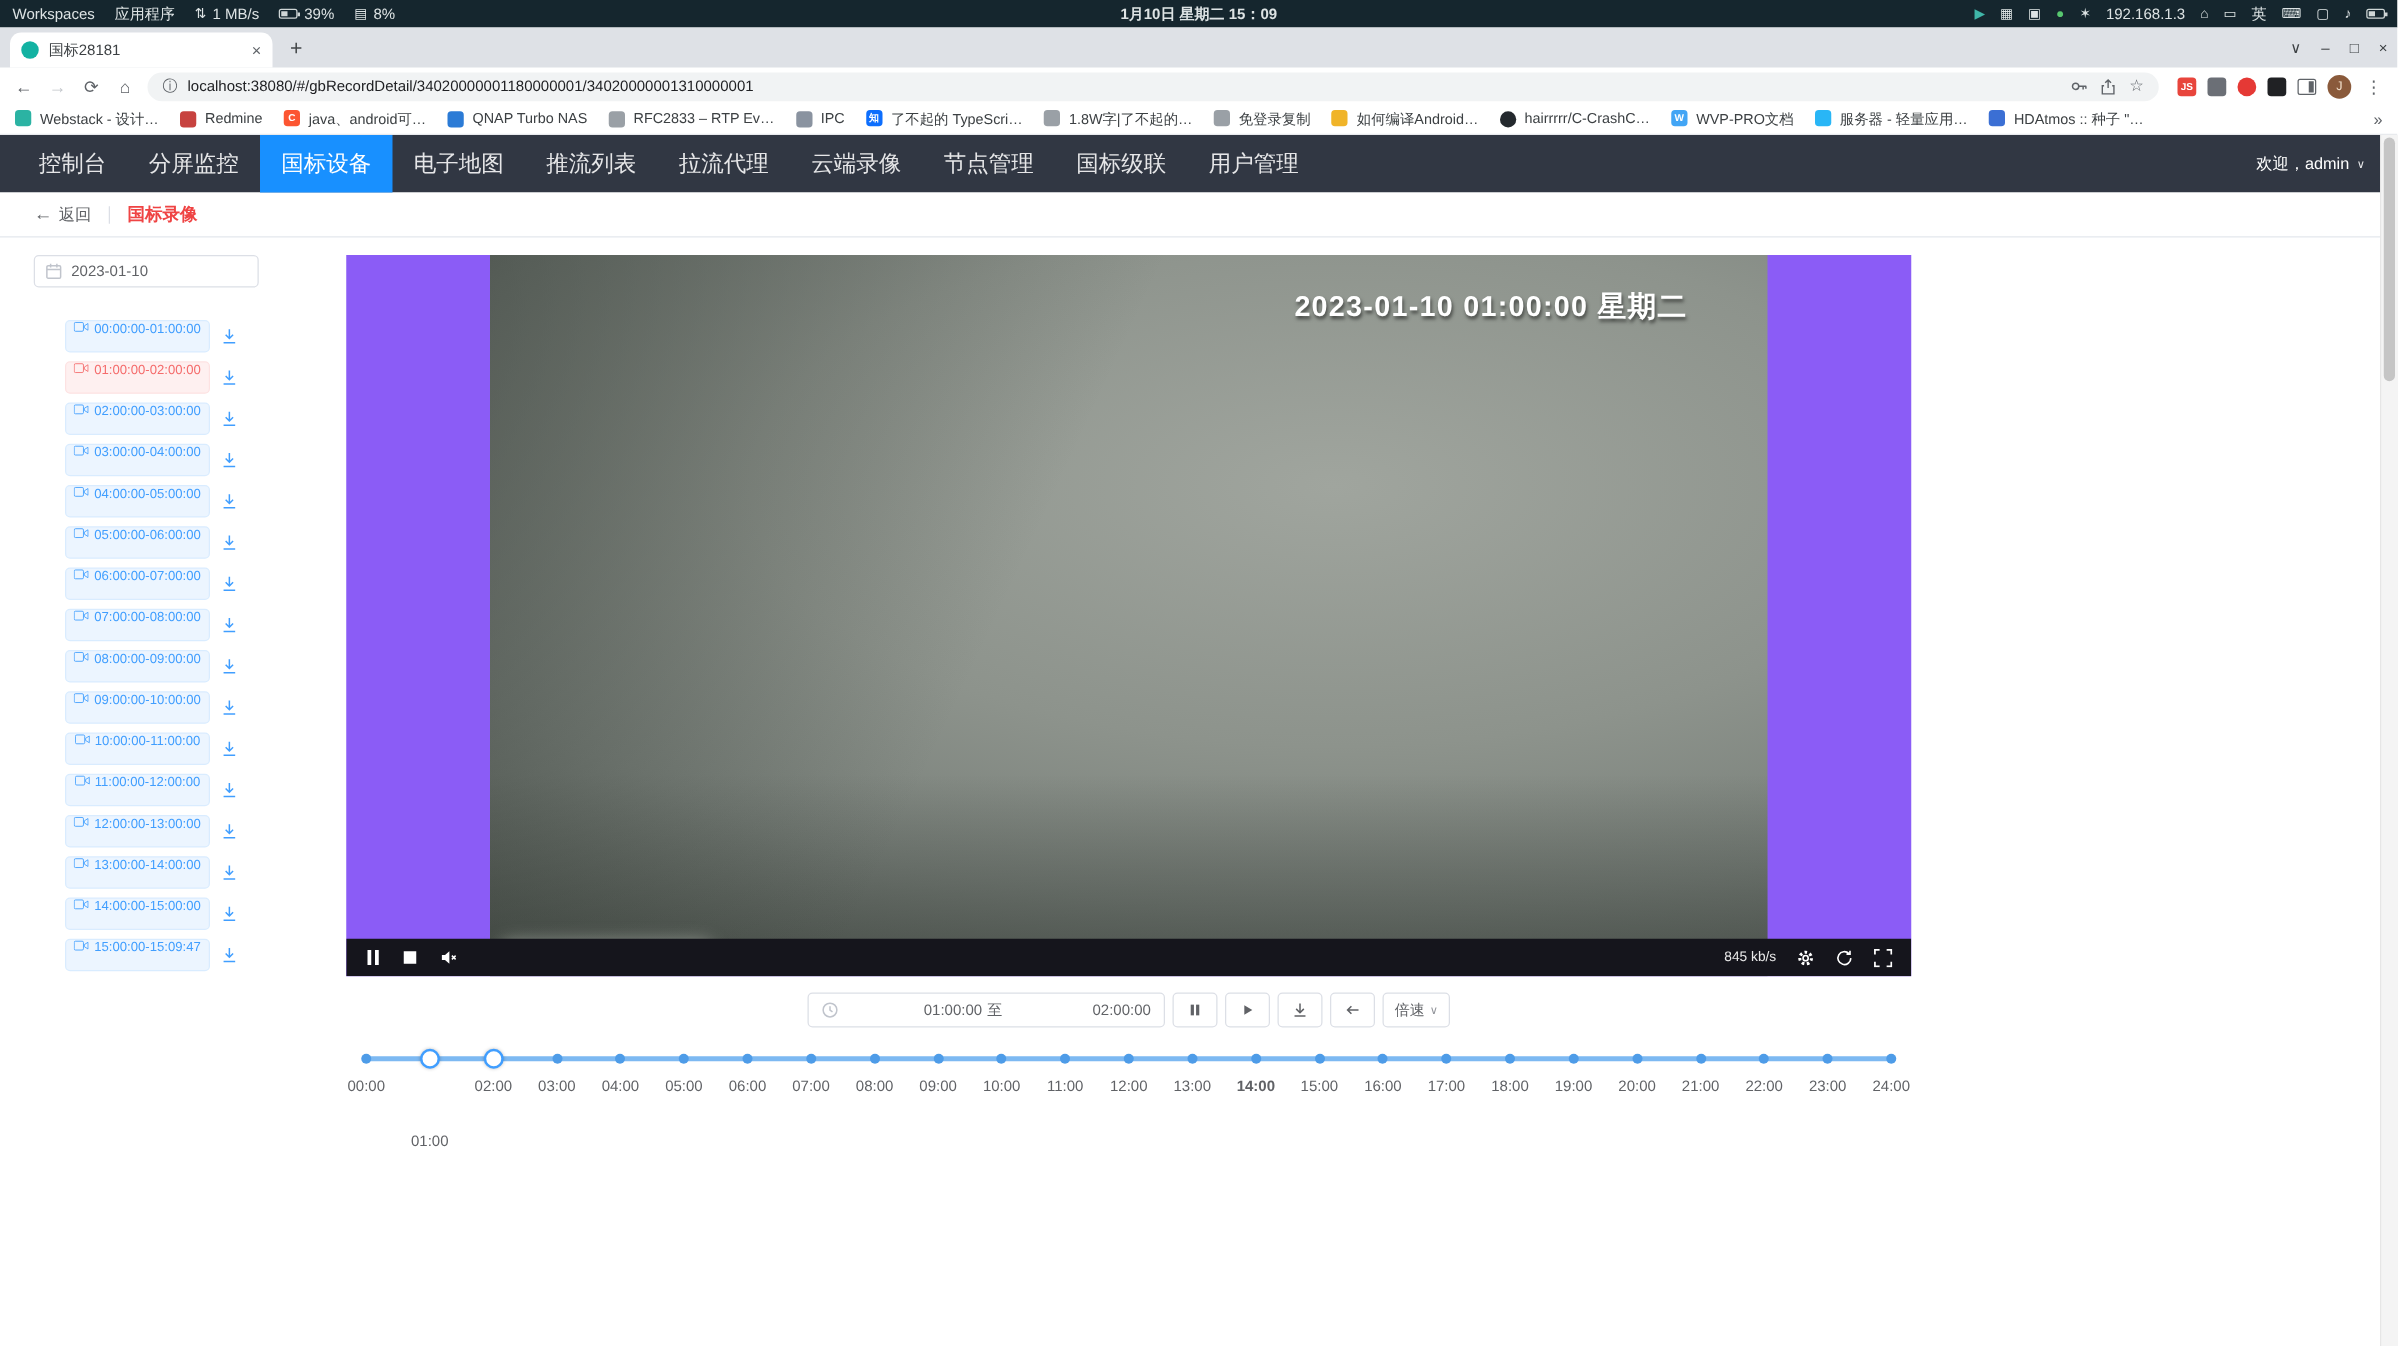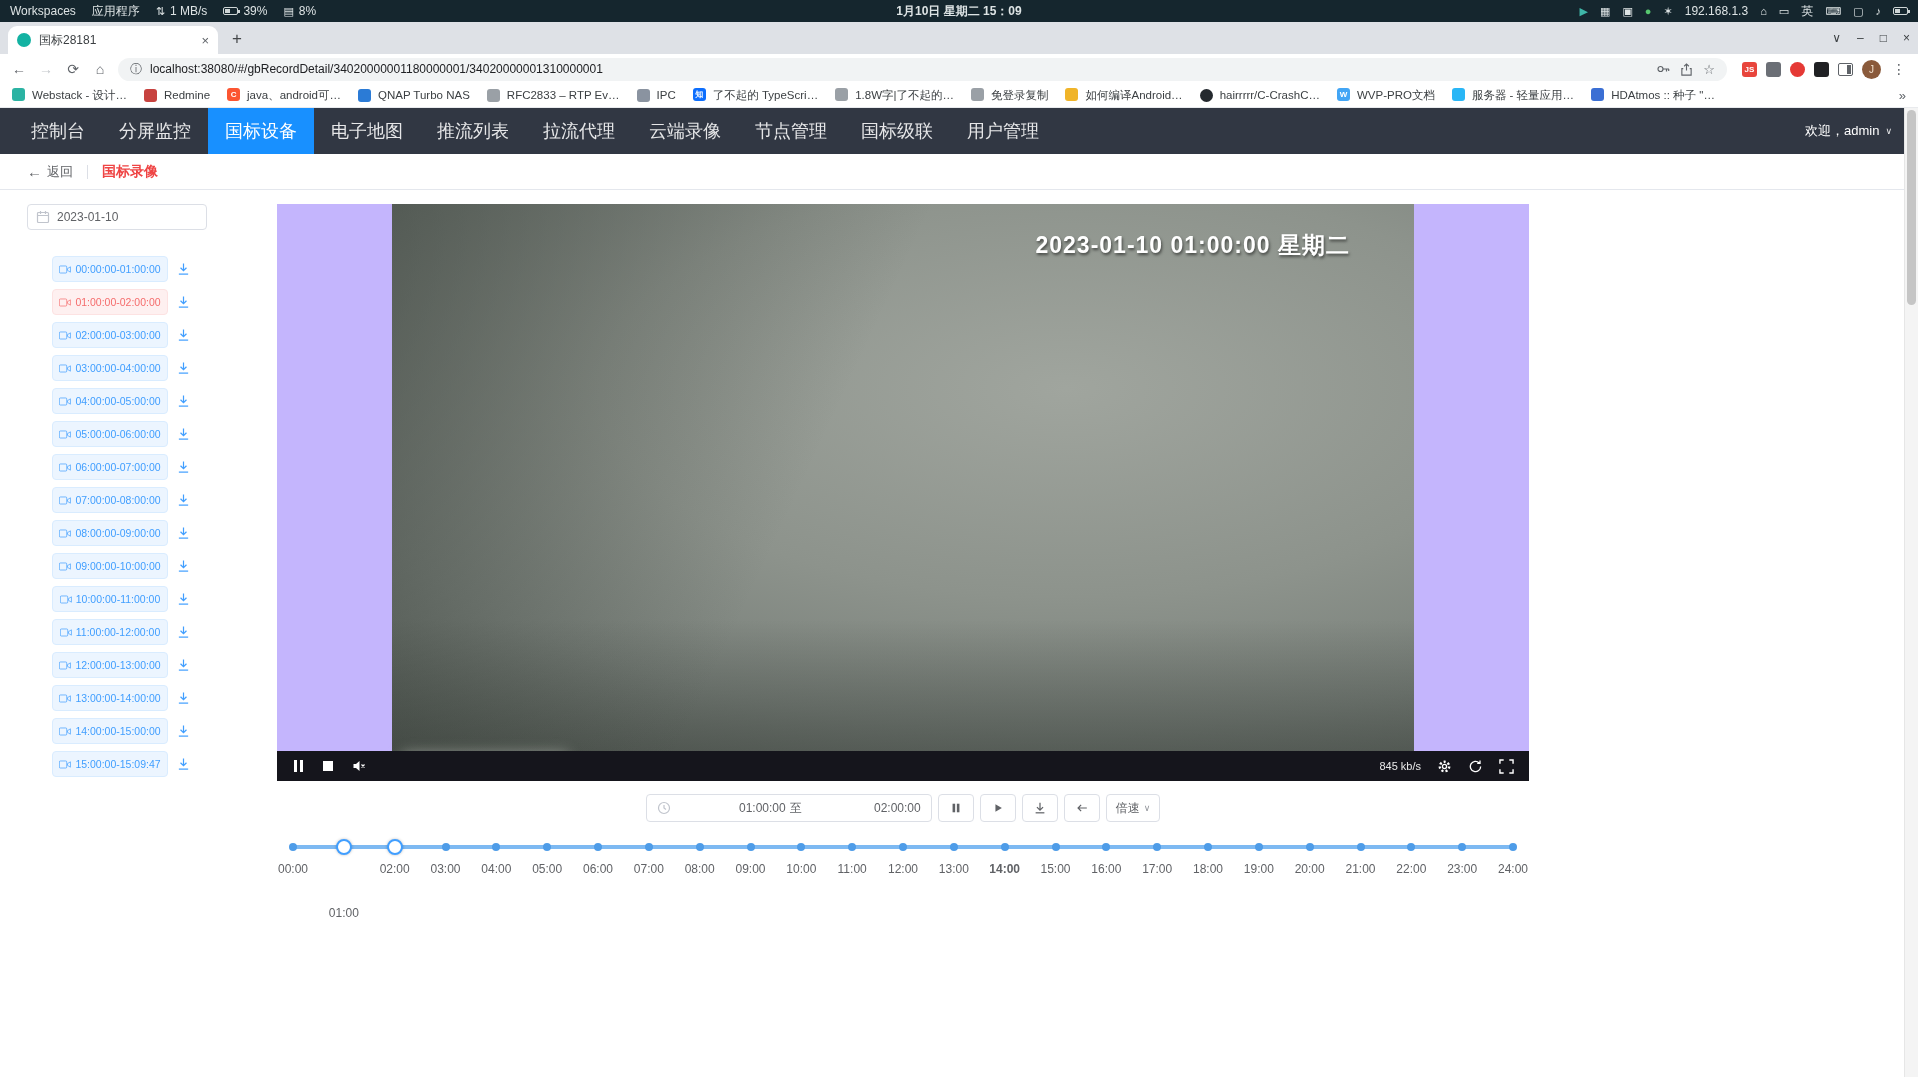--- a/index.html
+++ b/index.html
@@ -62,29 +62,29 @@
   .back-arrow{font-size:15px}
   .title-sep{width:1px;height:14px;background:#dcdfe6;margin:0 14px}
   .page-title{font-size:14px;font-weight:bold;color:#ef4444}
 
   
   .content{display:flex;padding:14px 0 0 27px}
   .sidebar{width:180px;flex:0 0 180px}
   .date-input{width:180px;height:26px;border:1px solid #dcdfe6;border-radius:4px;display:flex;align-items:center;padding:0 8px;gap:7px;color:#606266;font-size:12px;background:#fff;cursor:pointer}
   .seg-list{margin-top:26px;padding-left:25px}
   .seg-row{display:flex;align-items:center;margin-bottom:7px;gap:9px}
-  .seg-pill{width:116px;height:26px;border:1px solid #d9ecff;background:#ecf5ff;color:#409eff;border-radius:4px;font-size:10.5px;display:flex;align-items:center;justify-content:center;gap:4px;cursor:pointer;font-family:inherit;white-space:nowrap}
+  .seg-pill{width:116px;height:26px;border:1px solid #d9ecff;background:#ecf5ff;color:#409eff;border-radius:4px;font-size:10.5px;display:flex;justify-content:center;gap:4px;cursor:pointer;font-family:inherit;white-space:nowrap}
   .seg-pill.active{background:#fef0f0;border-color:#fde2e2;color:#f56c6c}
   .seg-cam{display:inline-flex}
   .seg-dl{color:#409eff;display:inline-flex;cursor:pointer}
 
   .main{margin-left:70px;width:1252px}
 
   
-  .player{width:1252px;height:577px;background:#c4b5fd;position:relative;overflow:hidden}
+  .player{width:1252px;height:577px;background:#8b5cf6;position:relative;overflow:hidden}
   .video-surface{position:absolute;left:115px;right:115px;top:0;bottom:0;
     background:
       linear-gradient(115deg, rgba(55,62,56,.55) 0%, rgba(55,62,56,0) 42%),
       linear-gradient(0deg, rgba(42,48,43,.5) 0%, rgba(42,48,43,0) 28%),
       radial-gradient(120% 95% at 66% 32%, #a0a59e 0%, #8d938c 38%, #79807a 62%, #5d645e 88%, #535a55 100%);}
   .osd{position:absolute;top:26px;right:64px;color:#fff;font-size:23px;font-weight:600;letter-spacing:1px;text-shadow:1px 2px 3px rgba(0,0,0,.55);white-space:nowrap}
   .watermark{position:absolute;left:8px;bottom:12px;width:170px;height:16px;background:rgba(205,210,203,.55);filter:blur(7px);border-radius:8px}
   .player-bar{position:absolute;left:0;right:0;bottom:0;height:30px;background:#15151c;display:flex;align-items:center;padding:0 15px;color:#fff}
   .pb-left{display:flex;align-items:center;gap:19px}
   .pb-right{margin-left:auto;display:flex;align-items:center;gap:16px}

